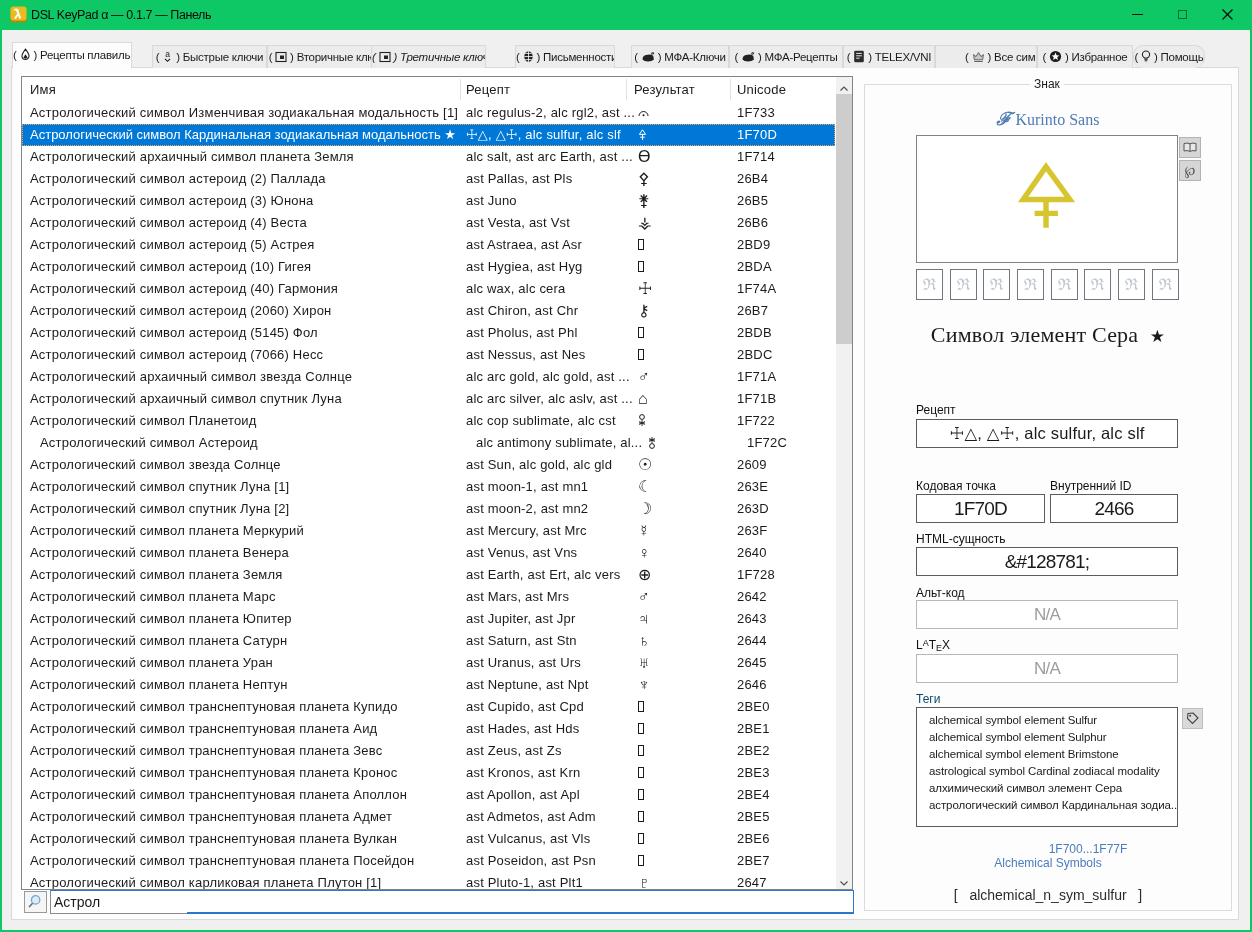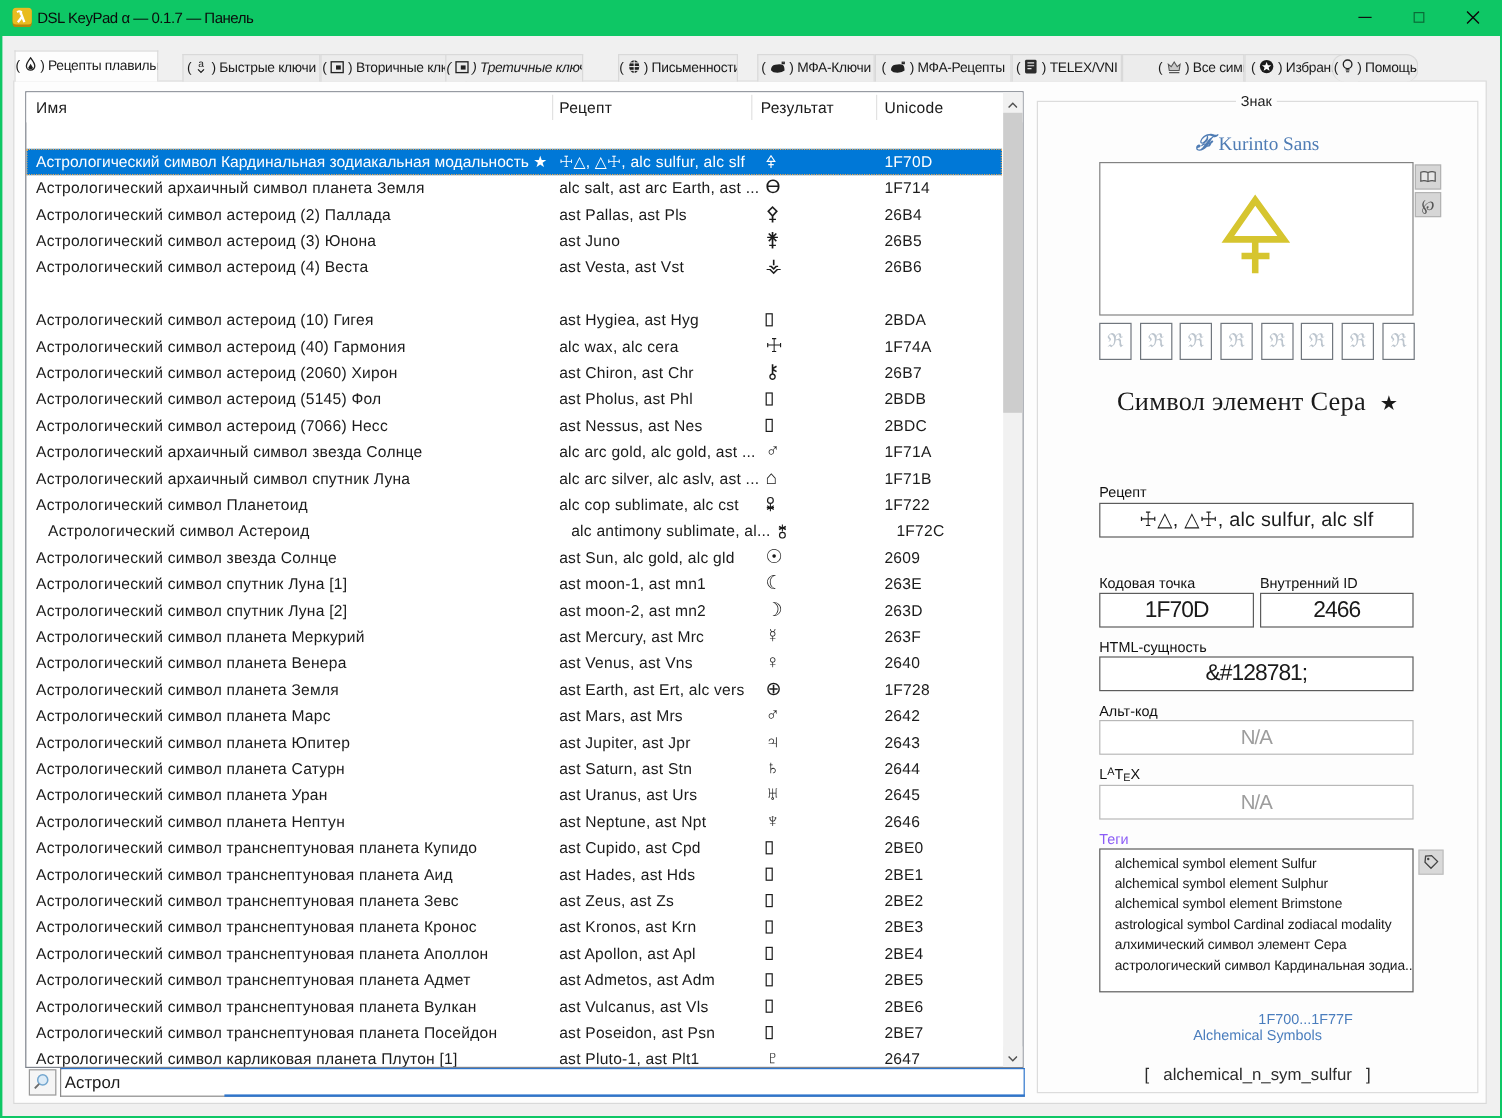--- a/index.html
+++ b/index.html
@@ -104,39 +104,48 @@
         <rect x="1.2" y="0.8" width="9.6" height="11.4" rx="1.2" fill="#2c2c2c"></rect>
         <path d="M3.2 3.4 h5.6 M3.2 5.8 h5.6 M3.2 8.2 h3.4" stroke="#e8e8e8" stroke-width="1" fill="none"></path>
       </svg>&nbsp;)&nbsp;TELEX/VNI</span></div>
 <div class="tab" style="left:935px;width:102px;padding-left:29px;"><span class="tl">(&nbsp;<svg class="tbi" width="13" height="12" viewBox="0 0 13 12">
         <path d="M2.2 10.5 h8.6 M2.4 8.8 h8.2 L11.4 3.6 9 5.6 6.5 1.6 4 5.6 1.6 3.6 Z" fill="#c9c9c9" stroke="#555" stroke-width="0.9"></path>
       </svg>&nbsp;)&nbsp;Все символы</span></div>
 <div class="tab" style="left:1037px;width:96px;"><span class="tl">(&nbsp;<svg class="tbi" width="13" height="13" viewBox="0 0 13 13">
         <circle cx="6.5" cy="6.5" r="5.6" fill="#1b1b1b"></circle>
         <path d="M6.5 2.6 L7.6 5.3 10.4 5.4 8.2 7.2 9 10 6.5 8.4 4 10 4.8 7.2 2.6 5.4 5.4 5.3 Z" fill="#fff"></path>
       </svg>&nbsp;)&nbsp;Избранное</span></div>
-<div class="tab" style="left:1110px;width:72px;border-radius:10px;"><span class="tl">(&nbsp;<svg class="tbi" width="10" height="13" viewBox="0 0 10 13">
+<div class="tab" style="left:1133px;width:72px;border-radius:10px;"><span class="tl">(&nbsp;<svg class="tbi" width="10" height="13" viewBox="0 0 10 13">
         <circle cx="5" cy="4.6" r="3.6" fill="none" stroke="#222" stroke-width="1.1"></circle>
         <path d="M3.4 9.3 h3.2 M3.7 10.8 h2.6" stroke="#222" stroke-width="1" fill="none"></path>
       </svg>&nbsp;)&nbsp;Помощь</span></div>
 <div class="abs" id="brd-l"></div>
 <div class="abs" id="brd-r"></div>
 <div class="abs" id="brd-b"></div>
 <div class="abs" id="lv">
  <div id="lvhead">
   <span style="left:8px">Имя</span>
       <span style="left:444px">Рецепт</span>
       <span style="left:612px">Результат</span>
       <span style="left:715px">Unicode</span>
   <div class="hsep" style="left:438px"></div>
       <div class="hsep" style="left:604px"></div>
       <div class="hsep" style="left:708px"></div>
  </div>
 </div>
 <div class="abs" id="lvbody" style="left:22px;top:77px;">
+<div class="row" style="top:25px;">
+      <span class="c1">Астрологический символ Изменчивая зодиакальная модальность [1]</span>
+      <span class="c2">alc regulus-2, alc rgl2, ast ...</span>
+      <span class="c3"><svg width="11" height="11" viewBox="0 0 11 11" style="margin-top:6px">
+          <path d="M1 8 A 4.5 4.5 0 0 1 10 8" fill="none" stroke="#1b1b1b" stroke-width="1"></path>
+          <circle cx="5.5" cy="7.2" r="1" fill="#1b1b1b"></circle>
+        </svg></span>
+      <span class="c4">1F733</span>
+    </div>
 <div class="row sel" style="top:47px;">
       <span class="c1" style="letter-spacing:0px;">Астрологический символ Кардинальная зодиакальная модальность ★</span>
       <span class="c2">☩△, △☩, alc sulfur, alc slf</span>
       <span class="c3"><svg width="9" height="12" viewBox="0 0 9 12" style="margin-top:5px">
           <path d="M4.5 0.8 L7.6 5.4 H1.4 Z M4.5 5.4 V11 M2.2 8.2 H6.8" fill="none" stroke="#fff" stroke-width="1"></path>
         </svg></span>
       <span class="c4">1F70D</span>
     </div>
 <div class="row" style="top:69px;">
       <span class="c1">Астрологический архаичный символ планета Земля</span>
@@ -154,20 +163,26 @@
       <span class="c1">Астрологический символ астероид (3) Юнона</span>
       <span class="c2">ast Juno</span>
       <span class="c3"><span class="rg">⚵</span></span>
       <span class="c4">26B5</span>
     </div>
 <div class="row" style="top:135px;">
       <span class="c1">Астрологический символ астероид (4) Веста</span>
       <span class="c2">ast Vesta, ast Vst</span>
       <span class="c3"><span class="rg">⚶</span></span>
       <span class="c4">26B6</span>
+    </div>
+<div class="row" style="top:157px;">
+      <span class="c1">Астрологический символ астероид (5) Астрея</span>
+      <span class="c2">ast Astraea, ast Asr</span>
+      <span class="c3"><span class="tofu"></span></span>
+      <span class="c4">2BD9</span>
     </div>
 <div class="row" style="top:179px;">
       <span class="c1">Астрологический символ астероид (10) Гигея</span>
       <span class="c2">ast Hygiea, ast Hyg</span>
       <span class="c3"><span class="tofu"></span></span>
       <span class="c4">2BDA</span>
     </div>
 <div class="row" style="top:201px;">
       <span class="c1">Астрологический символ астероид (40) Гармония</span>
       <span class="c2">alc wax, alc cera</span>
@@ -387,21 +402,21 @@
 <div class="lbl" style="left:916px;top:479px;">Кодовая точка</div>
 <div class="lbl" style="left:1050px;top:479px;">Внутренний ID</div>
 <div class="ibox" style="left:916px;top:494px;width:129px;height:29px;line-height:27px;">1F70D</div>
 <div class="ibox" style="left:1050px;top:494px;width:128px;height:29px;line-height:27px;">2466</div>
 <div class="lbl" style="left:916px;top:532px;">HTML-сущность</div>
 <div class="ibox" style="left:916px;top:547px;width:262px;height:29px;line-height:27px;">&amp;#128781;</div>
 <div class="lbl" style="left:916px;top:586px;">Альт-код</div>
 <div class="ibox dis" style="left:916px;top:600px;width:262px;height:29px;line-height:27px;">N/A</div>
 <div class="lbl" style="left:916px;top:638px;">L<span style="font-size:9px;vertical-align:3px">A</span>T<span style="font-size:9px;vertical-align:-2px">E</span>X</div>
 <div class="ibox dis" style="left:916px;top:654px;width:262px;height:29px;line-height:27px;">N/A</div>
-<div class="lbl" style="left:916px;top:692px;color:#8b5cf6;">Теги</div>
+<div class="lbl" style="left:916px;top:692px;color:#0c4a6e;">Теги</div>
 <div class="abs" id="tags">alchemical symbol element Sulfur<br>alchemical symbol element Sulphur<br>alchemical symbol element Brimstone<br>astrological symbol Cardinal zodiacal modality<br>алхимический символ элемент Сера<br>астрологический символ Кардинальная зодиа...</div>
 <div class="abs" id="tagbtn"><svg width="13" height="13" viewBox="0 0 13 13" style="margin:3px">
       <path d="M7 1 L12 6 L6.5 11.5 L1.5 6.5 L2 1.5 Z" fill="none" stroke="#444" stroke-width="1.1"></path>
       <circle cx="4.2" cy="3.8" r="1" fill="#444"></circle>
     </svg></div>
 <div class="link" style="top:842px;margin-left:40px;">1F700...1F77F</div>
 <div class="link" style="top:856px;">Alchemical Symbols</div>
 <div class="abs" id="regname">[&nbsp;&nbsp; alchemical_n_sym_sulfur &nbsp;&nbsp;]</div>
 
 </body></html>

